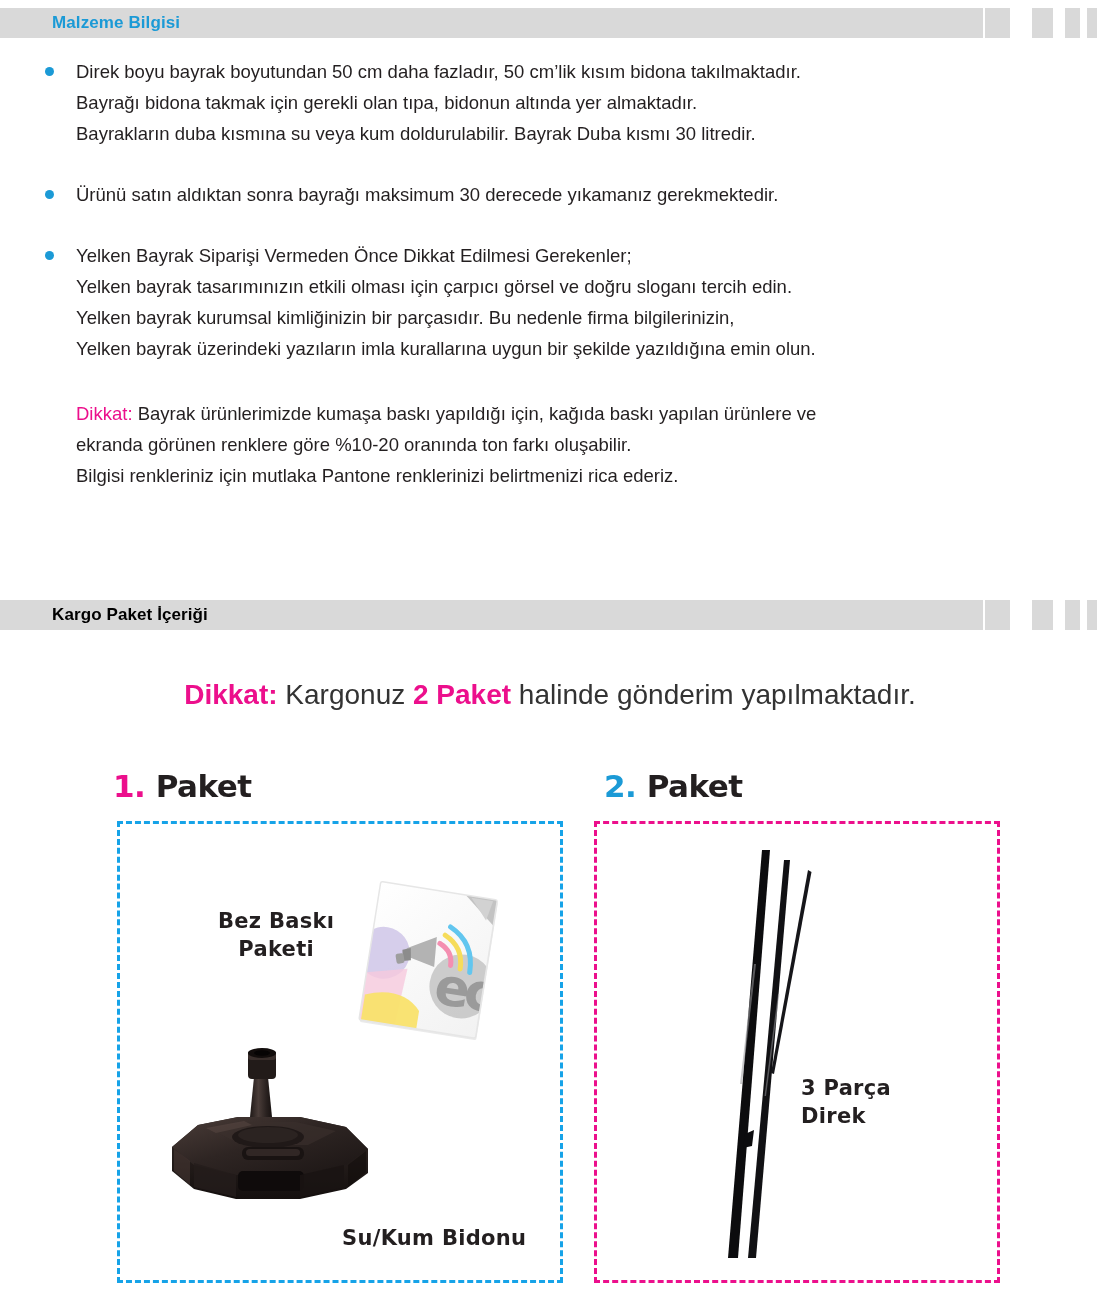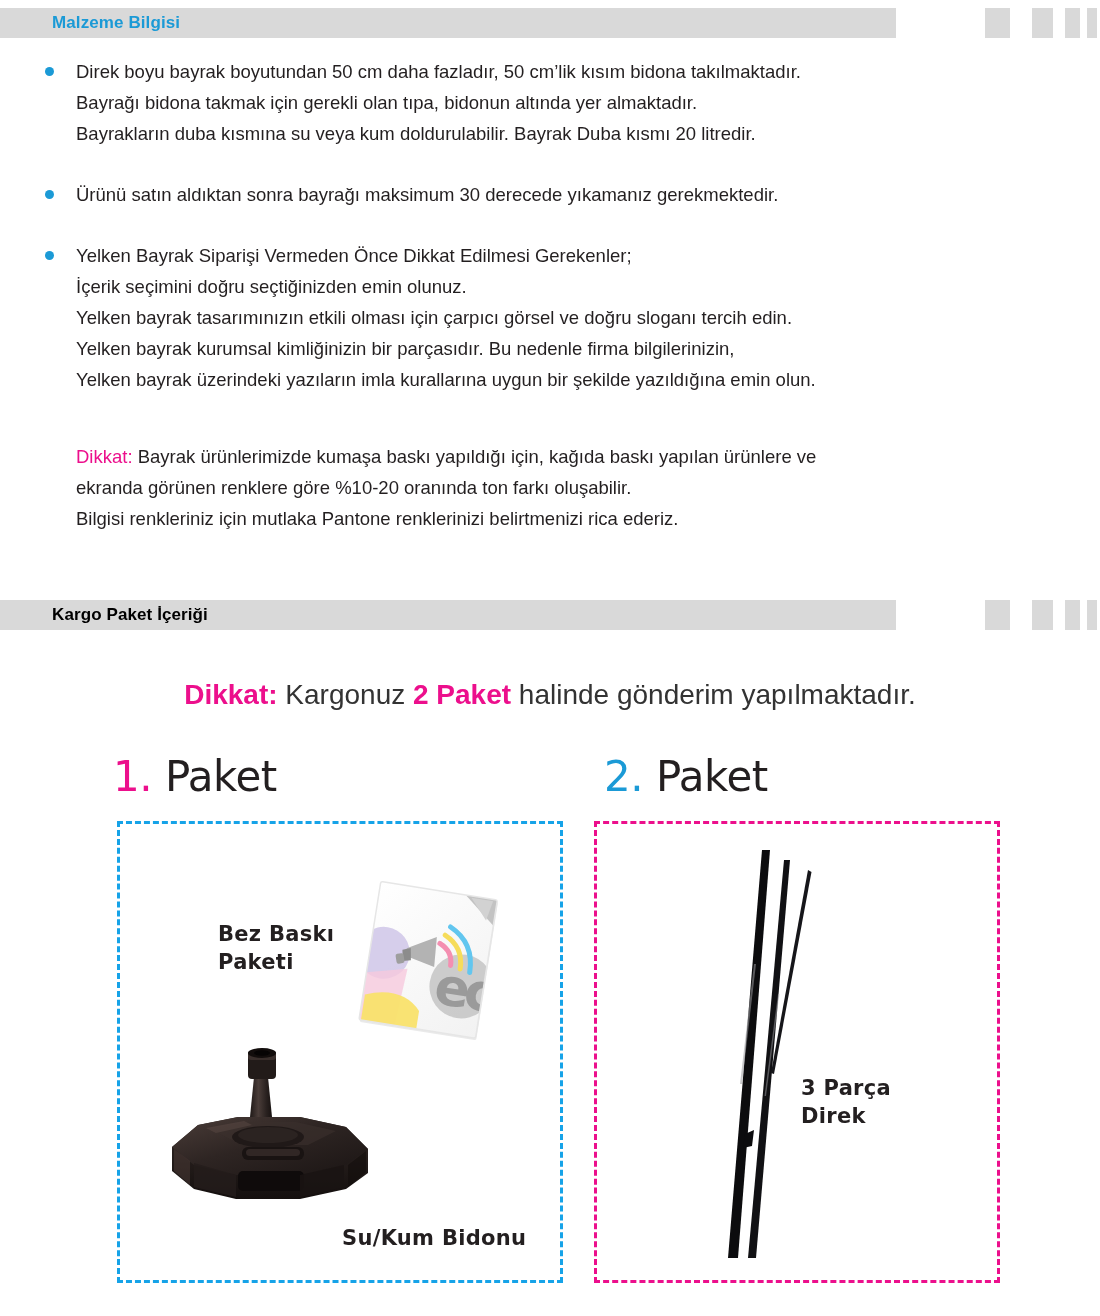--- a/index.html
+++ b/index.html
@@ -11,21 +11,21 @@
     font-family: "Liberation Sans", sans-serif;
     color: #231f20;
     overflow: hidden;
     position: relative;
   }
 
   
   .band {
     position: absolute;
     left: 0;
-    width: 896px;
+    width: 983px;
     height: 30px;
     background: #d9d9d9;
   }
   .band-label {
     position: absolute;
     left: 52px;
     top: 50%;
     transform: translateY(-50%);
     font-size: 17px;
     font-weight: bold;
@@ -76,21 +76,21 @@
     background: #1b9ad6;
   }
   .line {
     font-size: 18.5px;
     line-height: 31px;
     color: #231f20;
     white-space: nowrap;
   }
 
   .note-block {
-    margin-top: 46px;
+    margin-top: 34px;
     padding-left: 36px;
   }
   .note-lead {
     color: #ec0f8c;
   }
 
   
   .kargo-headline {
     position: absolute;
     left: 0;
@@ -103,25 +103,26 @@
     font-weight: normal;
   }
   .kargo-headline .hl-pink {
     color: #ec0f8c;
     font-weight: bold;
   }
 
   .paket-title {
     position: absolute;
     font-family: "DejaVu Sans", sans-serif;
-    font-weight: normal;
-    font-size: 42px;
+    font-weight: bold;
+    font-size: 31px;
     letter-spacing: -0.5px;
     color: #231f20;
     white-space: nowrap;
+    margin-top: 16px;
   }
   .paket-title .num-pink { color: #ec0f8c; }
   .paket-title .num-blue { color: #1b9ad6; }
   #paket-title-1 { left: 113px; top: 752px; }
   #paket-title-2 { left: 604px; top: 752px; }
 
   
   .paket-box {
     position: absolute;
     top: 821px;
@@ -142,21 +143,21 @@
   .item-label {
     position: absolute;
     font-family: "DejaVu Sans", sans-serif;
     font-weight: bold;
     font-size: 21px;
     line-height: 28px;
     letter-spacing: 0.3px;
     color: #231f20;
     white-space: nowrap;
   }
-  #label-bez   { left: 98px;  top: 96px; }
+  #label-bez   { left: 98px;  top: 83px; text-align: center; }
   #label-su    { left: 222px; top: 400px; }
   #label-direk { left: 204px; top: 250px; }
 
   
   .print-pack {
     position: absolute;
     left: 245px;
     top: 62px;
     width: 128px;
     height: 150px;
@@ -193,32 +194,31 @@
   <i></i>
   <i></i>
 </div>
 
 <div class="bullet-list">
 
   <div class="bullet-item">
     <span class="bullet-dot"></span>
     <div class="line">Direk boyu bayrak boyutundan 50 cm daha fazladır, 50 cm’lik kısım bidona takılmaktadır.</div>
     <div class="line">Bayrağı bidona takmak için gerekli olan tıpa, bidonun altında yer almaktadır.</div>
-    <div class="line">Bayrakların duba kısmına su veya kum doldurulabilir.  Bayrak Duba kısmı  20 litredir.</div>
+    <div class="line">Bayrakların duba kısmına su veya kum doldurulabilir.  Bayrak Duba kısmı  30 litredir.</div>
   </div>
 
   <div class="bullet-item" style="margin-top:30px;">
     <span class="bullet-dot"></span>
     <div class="line">Ürünü satın aldıktan sonra bayrağı maksimum 30 derecede yıkamanız gerekmektedir.</div>
   </div>
 
   <div class="bullet-item" style="margin-top:30px;margin-bottom:12px;">
     <span class="bullet-dot"></span>
     <div class="line">Yelken Bayrak Siparişi Vermeden Önce Dikkat Edilmesi Gerekenler;</div>
-    <div class="line">İçerik seçimini doğru seçtiğinizden emin olunuz.</div>
     <div class="line">Yelken bayrak tasarımınızın etkili olması için çarpıcı görsel ve doğru sloganı tercih edin.</div>
     <div class="line">Yelken bayrak kurumsal kimliğinizin bir parçasıdır. Bu nedenle firma bilgilerinizin,</div>
     <div class="line">Yelken bayrak üzerindeki yazıların imla kurallarına uygun bir şekilde yazıldığına emin olun.</div>
   </div>
 
   <div class="note-block">
     <div class="line"><span class="note-lead">Dikkat:</span><span> Bayrak ürünlerimizde kumaşa baskı yapıldığı için, kağıda baskı yapılan ürünlere ve</span></div>
     <div class="line">ekranda görünen renklere göre %10-20 oranında ton farkı oluşabilir.</div>
     <div class="line">Bilgisi renkleriniz için mutlaka Pantone renklerinizi belirtmenizi rica ederiz.</div>
   </div>

